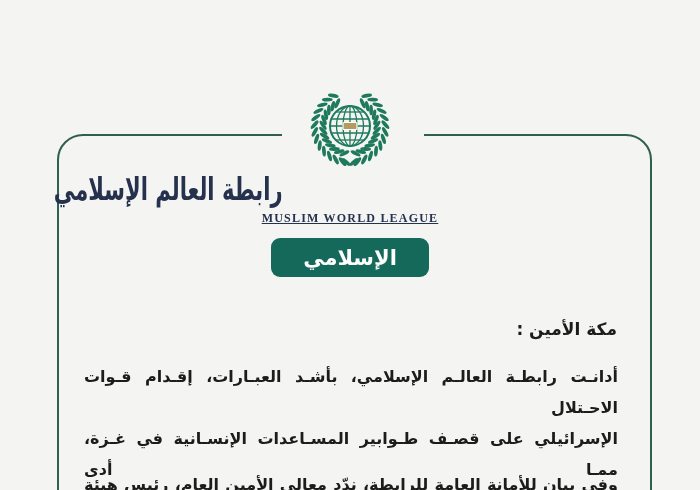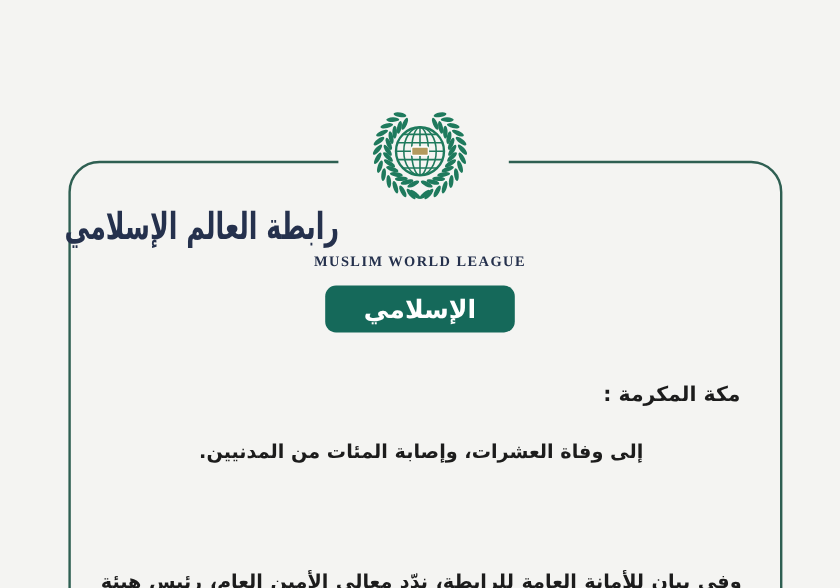--- a/index.html
+++ b/index.html
@@ -62,20 +62,21 @@
     position:absolute;
     left:0;top:211px;
     width:700px;
     text-align:center;
     font-family:"Liberation Serif",serif;
     font-weight:bold;
     font-size:12px;
     letter-spacing:1.2px;
     color:var(--navy);
     z-index:2;
+    text-decoration:underline;
   }
   .badge{
     position:absolute;
     left:271px;top:238px;
     width:158px;height:39px;
     background:var(--badge-bg);
     border-radius:9px;
     display:flex;align-items:center;justify-content:center;
     color:var(--badge-fg);
     font-size:21px;font-weight:bold;
@@ -195,21 +196,23 @@
 
 <div class="calligraphy">
   <span>رابطة العالم الإسلامي</span>
 </div>
 <div class="english-name">MUSLIM WORLD LEAGUE</div>
 
 <div class="badge">
   <span>الإسلامي</span>
 </div>
 
-<div class="location-heading">مكة المكرمة :</div>
+<div class="location-heading">مكة الأمين :</div>
 
 <div class="para para-1">
+  <div class="line">أدانـت رابطـة العالـم الإسلامي، بأشـد العبـارات، إقـدام قـوات الاحـتلال</div>
+  <div class="line">الإسرائيلي على قصـف طـوابير المسـاعدات الإنسـانية في غـزة، ممـا أدى</div>
   <div class="line-center">إلى وفاة العشرات، وإصابة المئات من المدنيين.</div>
 </div>
 
 <div class="para para-2">
   <div class="line">وفي بيان للأمانة العامة للرابطة، ندّد معالي الأمين العام، رئيس هيئة</div>
 </div>
 
 </body></html>

